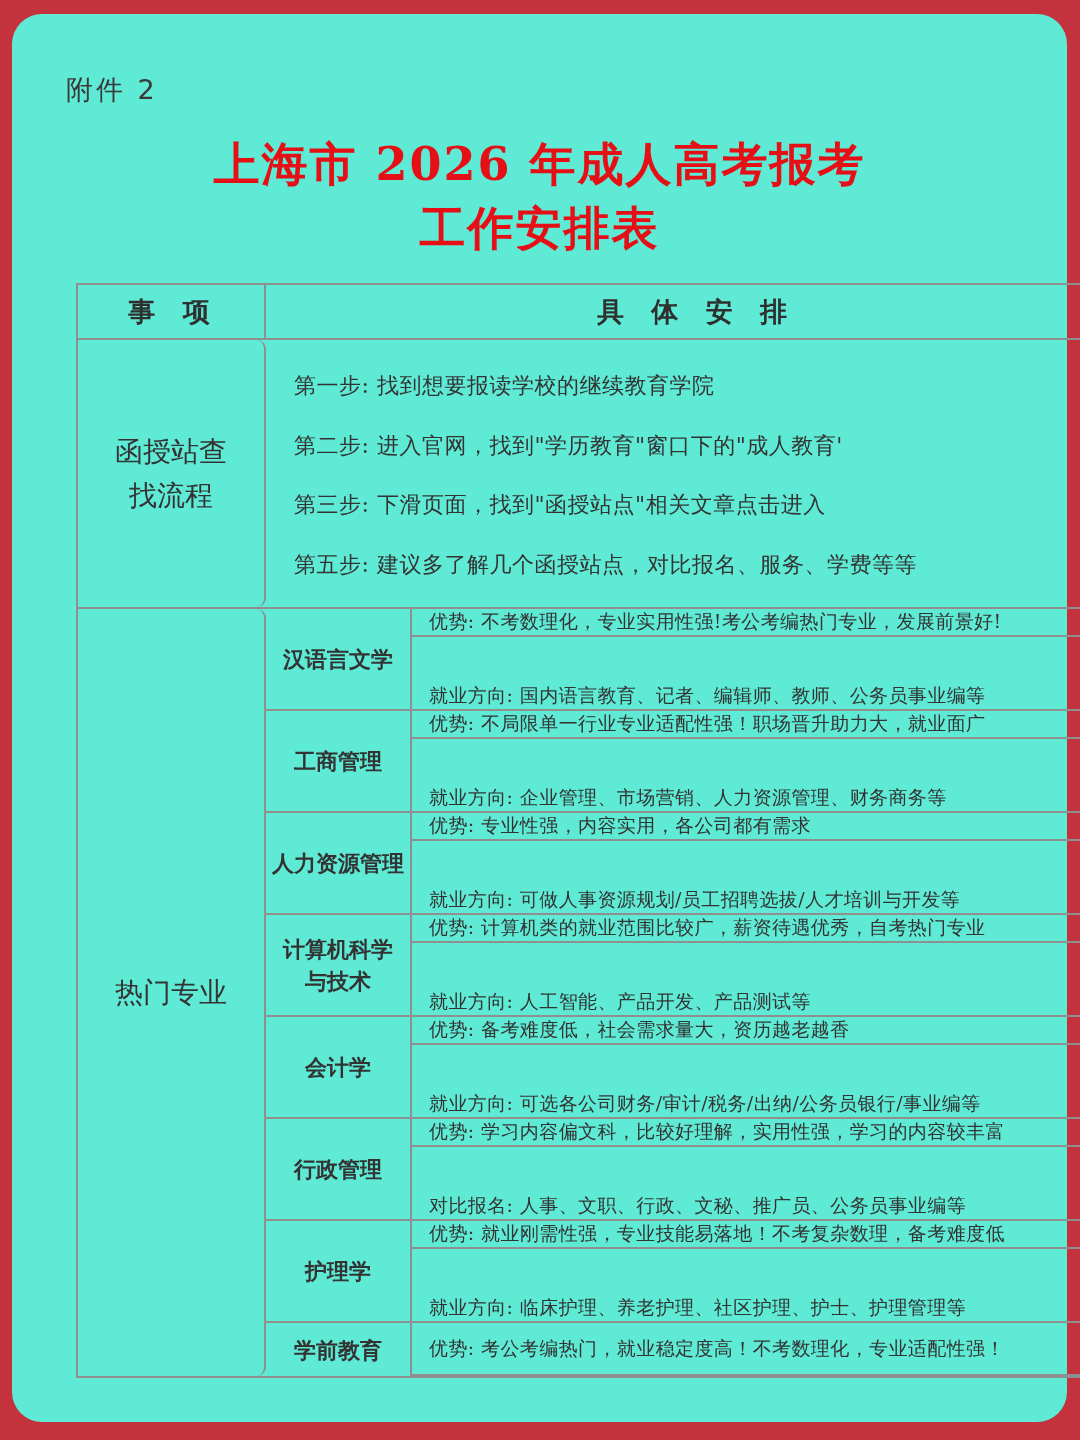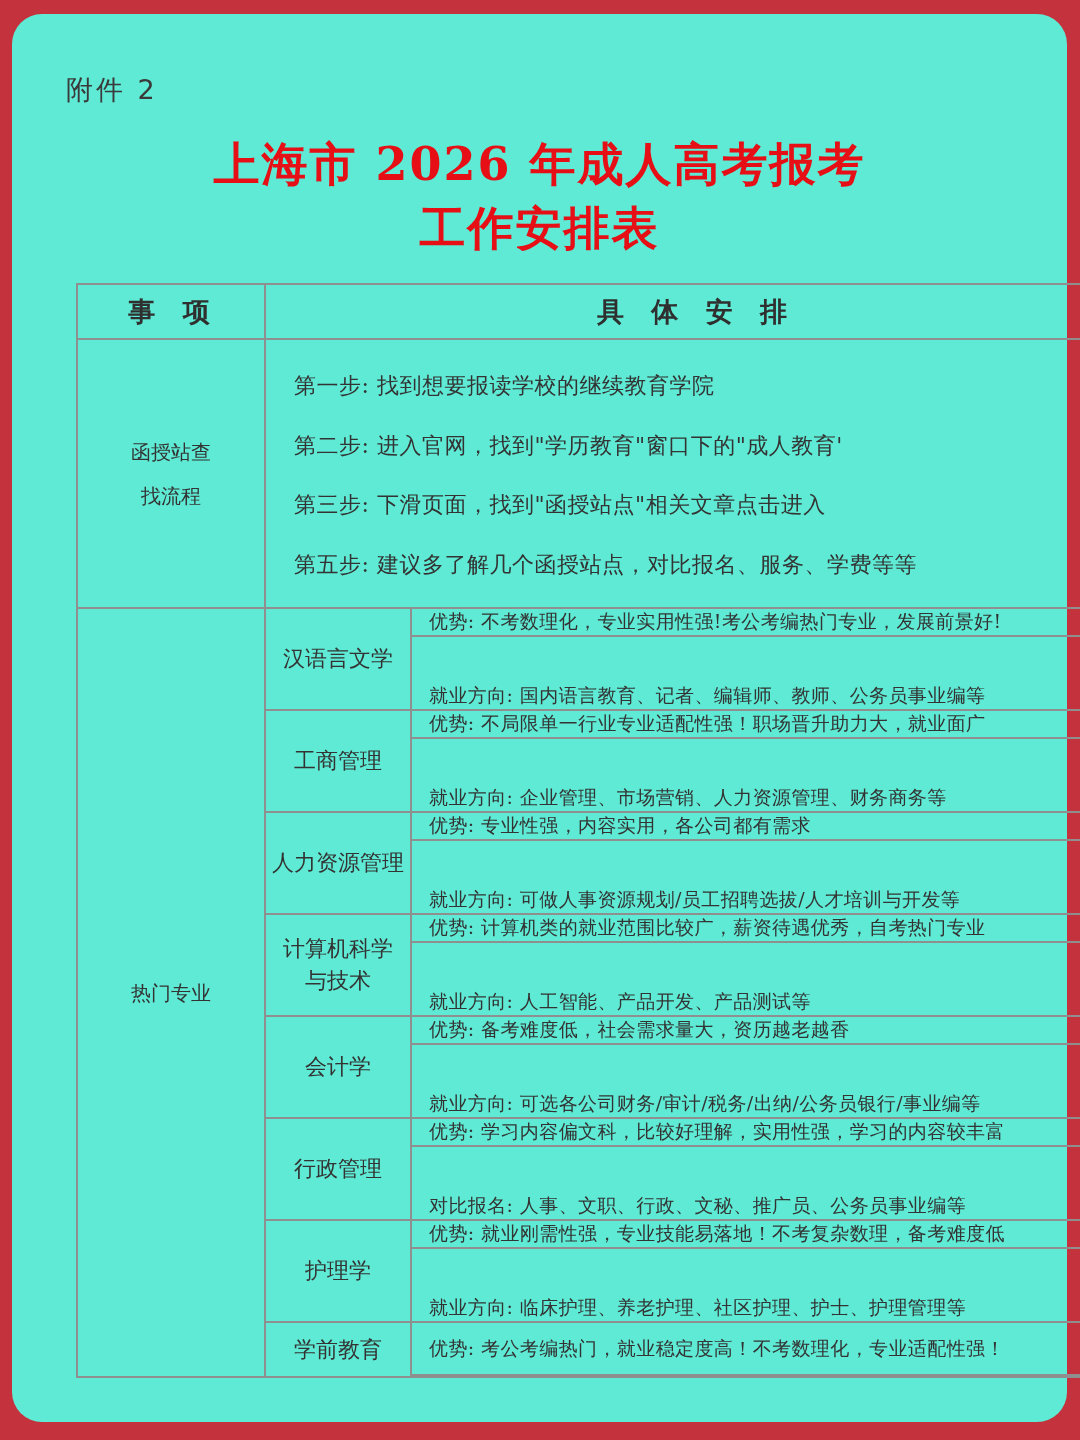--- a/index.html
+++ b/index.html
@@ -65,23 +65,24 @@
     color: #2f2f2f;
     letter-spacing: 4px;
     word-spacing: 10px;
     display: flex;
     align-items: center;
     justify-content: center;
   }
   .thead .col-rest { flex: 1; }
   .row-steps { height: 269px; flex: 0 0 269px; }
   .row-label {
-    font-size: 20px;
+    font-size: 28px;
     line-height: 44px;
     white-space: pre-line;
+    border-radius: 9px;
   }
   .steps {
     flex: 1;
     display: flex;
     flex-direction: column;
     padding: 16px 10px 12px 28px;
   }
   .step {
     flex: 1;
     display: flex;
@@ -98,20 +99,21 @@
     flex: 0 0 146px;
     width: 146px;
     border-right: 2px solid #8f8f8f;
     display: flex;
     align-items: center;
     justify-content: center;
     text-align: center;
     font-size: 22px;
     line-height: 32px;
     white-space: pre-line;
+    font-weight: bold;
   }
   .major-cells { flex: 1; display: flex; flex-direction: column; gap: 46px; }
   .mcell {
     flex: 1;
     display: flex;
     align-items: center;
     padding-left: 17px;
     padding-right: 4px;
     font-size: 19px;
     letter-spacing: 0.4px;

